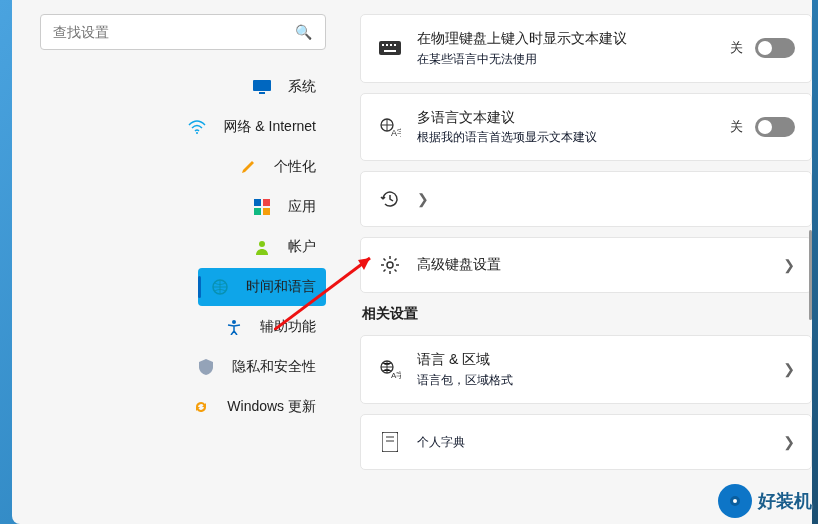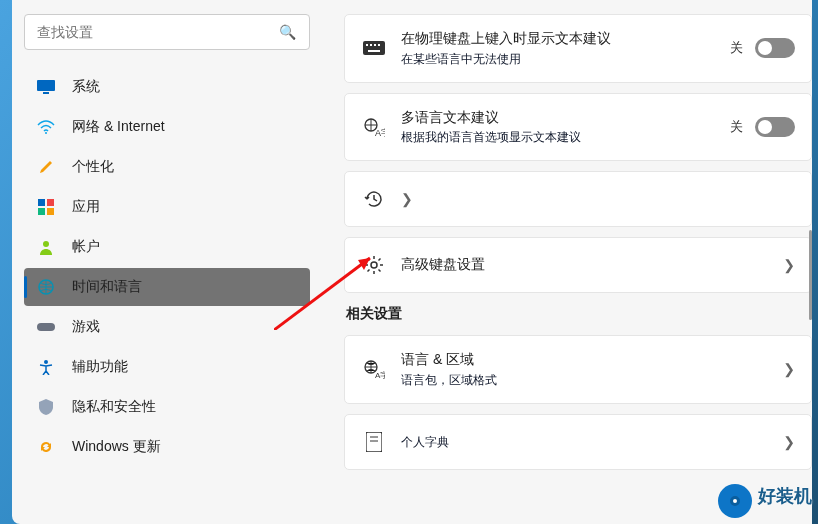--- a/index.html
+++ b/index.html
@@ -1,41 +1,41 @@
 <!DOCTYPE html>
 <html><head>
 <meta charset="utf-8">
 <style>
 * { margin: 0; padding: 0; box-sizing: border-box; font-family: "Segoe UI", "Microsoft YaHei", sans-serif; }
 body { width: 818px; height: 524px; background: linear-gradient(135deg, #4aa3df 0%, #2e86c1 50%, #1b4f72 100%); overflow: hidden; position: relative; }
 .window { position: absolute; left: 12px; top: 0; right: 6px; bottom: 0; background: #f6f6f6; display: flex; border-radius: 0 0 0 8px; }
-.sidebar { width: 310px; padding: 14px 12px 0 12px; }
+.sidebar { width: 310px; padding: 14px 12px 0 12px; margin-left: 16px; }
 .search-box { display: flex; align-items: center; background: #fff; border: 1px solid #ccc; border-radius: 4px; height: 36px; padding: 0 12px; margin-bottom: 18px; }
 .search-box input { flex: 1; border: none; outline: none; font-size: 14px; color: #555; background: transparent; }
 .search-box .sicon { color: #555; font-size: 14px; }
-.nav { display: flex; flex-direction: column; gap: 2px; }
+.nav { display: flex; flex-direction: column; gap: 2px; align-items: flex-end; }
 .nav-item { display: flex; align-items: center; height: 38px; padding: 0 10px; border-radius: 4px; cursor: pointer; font-size: 14px; color: #222; position: relative; }
-.nav-item.selected { background: #737373; }
+.nav-item.selected { background: #0ea5e9; }
 .nav-item.selected::before { content: ""; position: absolute; left: 0; top: 8px; bottom: 8px; width: 3px; background: #0067c0; border-radius: 2px; }
 .nav-item .icon { width: 24px; height: 20px; margin-right: 14px; display: flex; align-items: center; justify-content: center; }
 .main { flex: 1; padding: 14px 0 0 22px; overflow: hidden; position: relative; }
 .card { background: #fff; border: 1px solid #e5e5e5; border-radius: 5px; padding: 14px 16px; margin-bottom: 10px; display: flex; align-items: center; cursor: pointer; }
 .card .cicon { width: 26px; height: 26px; display: flex; align-items: center; justify-content: center; color: #333; margin-right: 14px; flex-shrink: 0; }
 .card .ctext { flex: 1; }
 .card .ctitle { font-size: 14px; color: #1b1b1b; line-height: 1.4; }
 .card .csub { font-size: 12px; color: #0f172a; margin-top: 2px; }
 .card .ctrl { display: flex; align-items: center; gap: 12px; color: #333; font-size: 13px; }
 .toggle { width: 40px; height: 20px; background: #888; border-radius: 10px; position: relative; }
 .toggle::after { content: ""; position: absolute; left: 3px; top: 3px; width: 14px; height: 14px; background: #fff; border-radius: 50%; }
 .chev { color: #666; font-size: 14px; }
 .section-title { font-size: 14px; font-weight: 600; color: #222; margin: 12px 0 12px 2px; }
 .arrow-annot { position: absolute; left: 262px; top: 250px; width: 110px; height: 80px; pointer-events: none; }
 .scrollbar { position: absolute; right: 0; top: 0; bottom: 0; width: 6px; background: transparent; }
 .scrollbar-thumb { position: absolute; right: 0; top: 230px; width: 3px; height: 90px; background: #9a9a9a; border-radius: 3px; }
-.watermark { position: absolute; right: 6px; bottom: 6px; display: flex; gap: 6px; }
+.watermark { position: absolute; right: 6px; bottom: 6px; display: flex; align-items: center; gap: 6px; }
 .watermark .wicon { width: 34px; height: 34px; background: #0d75c7; border-radius: 50%; display:flex; align-items:center; justify-content:center; }
 .watermark .wicon .dot{ width: 10px; height:10px; border-radius:50%; background:#fff; border:3px solid #0a5e9e;}
 .watermark .wtext { font-size: 18px; font-weight: 700; color: #1b5e8c; text-shadow: 0 0 2px #fff; }
 </style>
 </head>
 <body>
 
 <div class="window">
   <aside class="sidebar">
     <div class="search-box">
@@ -90,28 +90,20 @@
         <span>帐户</span>
       </div>
       <div class="nav-item selected">
         <span class="icon">
             <svg width="18" height="18">
               <circle cx="9" cy="9" r="7" fill="none" stroke="#0891b2" stroke-width="1.5"></circle>
               <path d="M9 2v14M2 9h14M4 5c3 2 7 2 10 0M4 13c3-2 7-2 10 0" fill="none" stroke="#0891b2" stroke-width="1"></path>
             </svg>
           </span>
         <span>时间和语言</span>
-      </div>
-      <div class="nav-item">
-        <span class="icon">
-            <svg width="18" height="12">
-              <rect x="0" y="2" width="18" height="8" rx="4" fill="#6b7280"></rect>
-            </svg>
-          </span>
-        <span>游戏</span>
       </div>
       <div class="nav-item">
         <span class="icon">
             <svg width="16" height="16">
               <circle cx="8" cy="3" r="2" fill="#0067c0"></circle>
               <path d="M2 6l6 1 6-1M8 7v5l-3 4M8 12l3 4" stroke="#0067c0" stroke-width="1.5" fill="none"></path>
             </svg>
           </span>
         <span>辅助功能</span>
       </div>

